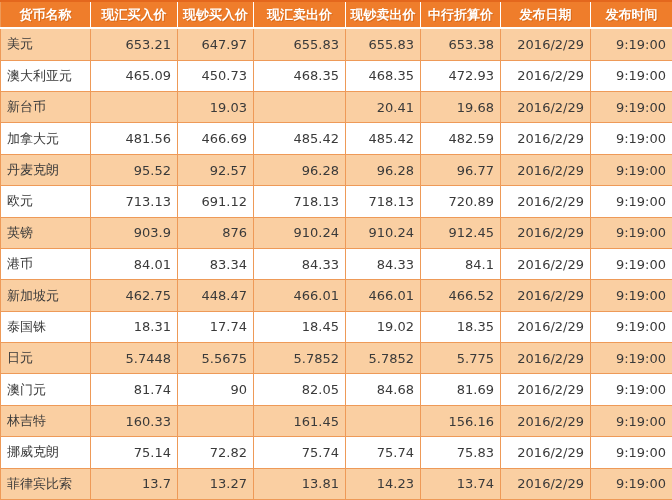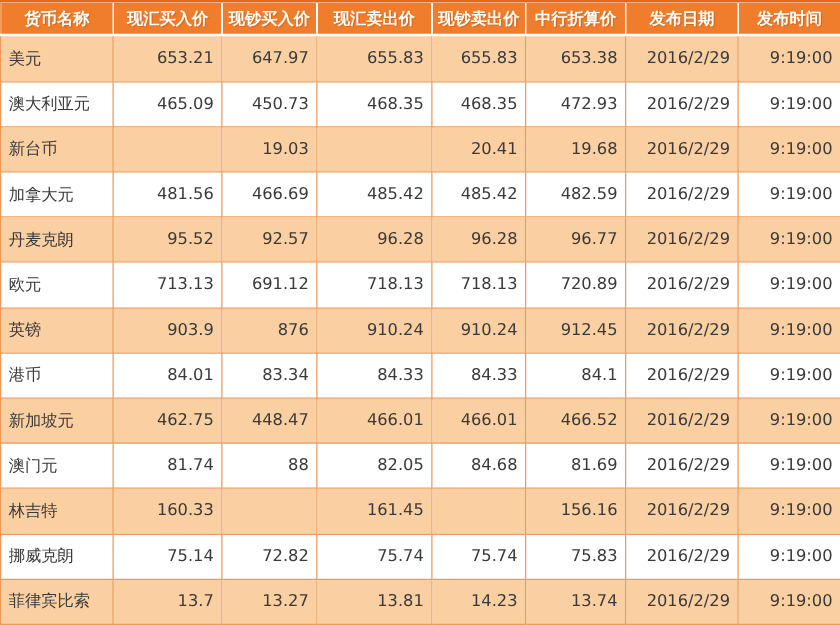--- a/index.html
+++ b/index.html
@@ -165,23 +165,43 @@
         <td class="name">新加坡元</td>
         <td class="num">462.75</td>
         <td class="num">448.47</td>
         <td class="num">466.01</td>
         <td class="num">466.01</td>
         <td class="num">466.52</td>
         <td class="num">2016/2/29</td>
         <td class="num">9:19:00</td>
       </tr>
       <tr>
+        <td class="name">泰国铢</td>
+        <td class="num">18.31</td>
+        <td class="num">17.74</td>
+        <td class="num">18.45</td>
+        <td class="num">19.02</td>
+        <td class="num">18.35</td>
+        <td class="num">2016/2/29</td>
+        <td class="num">9:19:00</td>
+      </tr>
+      <tr>
+        <td class="name">日元</td>
+        <td class="num">5.7448</td>
+        <td class="num">5.5675</td>
+        <td class="num">5.7852</td>
+        <td class="num">5.7852</td>
+        <td class="num">5.775</td>
+        <td class="num">2016/2/29</td>
+        <td class="num">9:19:00</td>
+      </tr>
+      <tr>
         <td class="name">澳门元</td>
         <td class="num">81.74</td>
-        <td class="num">88</td>
+        <td class="num">90</td>
         <td class="num">82.05</td>
         <td class="num">84.68</td>
         <td class="num">81.69</td>
         <td class="num">2016/2/29</td>
         <td class="num">9:19:00</td>
       </tr>
       <tr>
         <td class="name">林吉特</td>
         <td class="num">160.33</td>
         <td class="num"></td>

